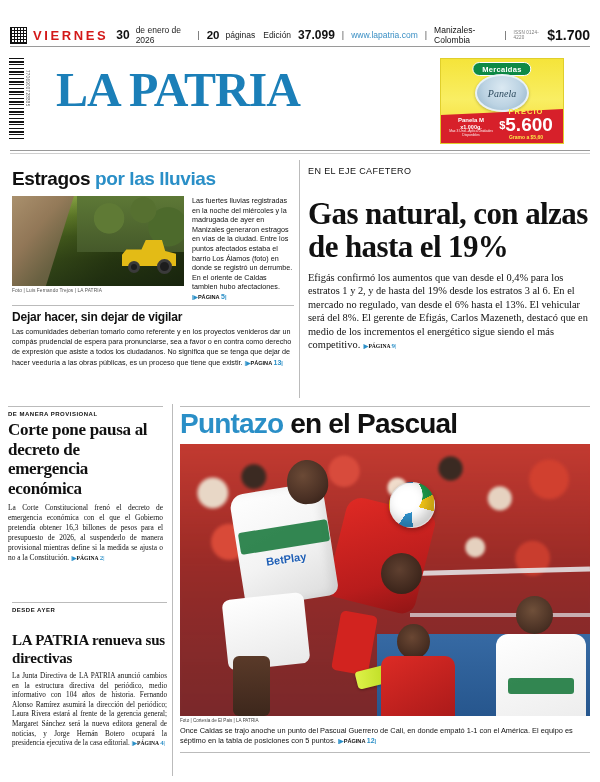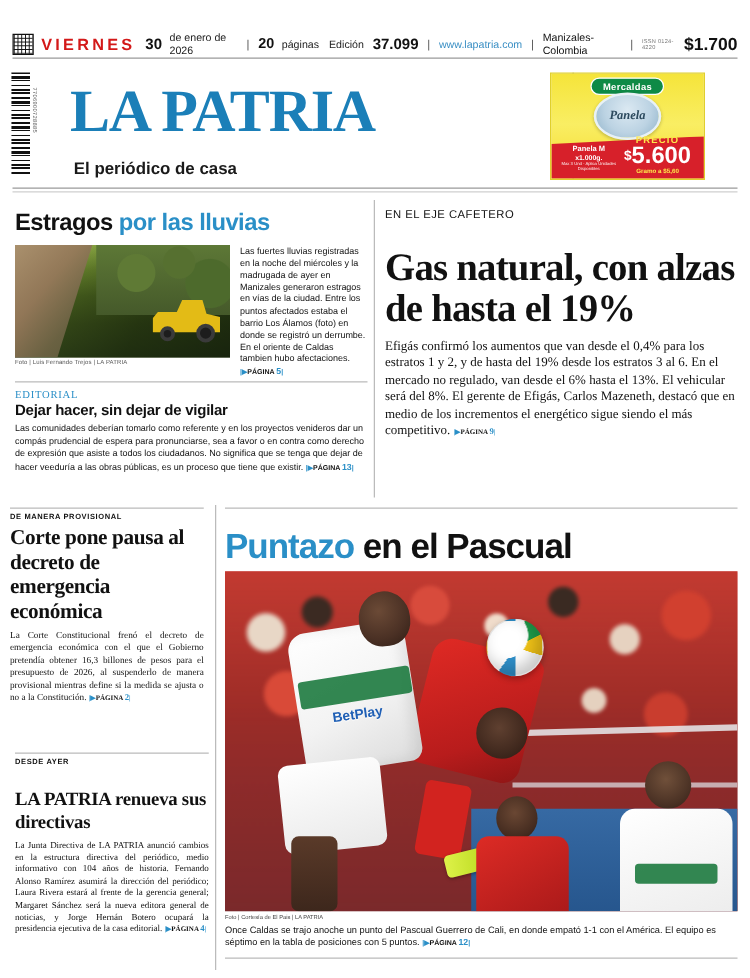--- a/index.html
+++ b/index.html
@@ -122,21 +122,21 @@
   .ad-prod {
     position:absolute; left:50%; top:15px; transform:translateX(-50%);
     width:54px; height:38px; border-radius:50%;
     background: radial-gradient(circle at 50% 35%, #dbe9f2 0%, #bcd3e3 55%, #8fb2c9 100%);
     border:2px solid #e8f1f6;
     box-shadow:0 1px 3px rgba(0,0,0,.25);
   }
   .ad-prod-label {
     position:absolute; left:50%; top:50%; transform:translate(-50%,-50%);
     font-family:"Liberation Serif",serif; font-style:italic;
-    font-size:10px; color:#2c4a5e;font-weight:bold;
+    font-size:10px; color:#2c4a5e;
   }
   .ad-red {
     position:absolute; left:0; bottom:0; width:124px; height:34px;
     background:#d7202a;
     clip-path: polygon(0 18%, 100% 0, 100% 100%, 0 100%);
   }
   .ad-left-txt {
     position:absolute; left:6px; bottom:5px; width:48px;
     color:#fff; text-align:center; line-height:1.15;
   }
@@ -307,21 +307,21 @@
   }
 
   
   .puntazo {
     position:absolute; left:180px; top:406px; width:410px;
   }
   .pz-rule { width:410px; height:1px; background:#bbb; }
   .pz-head {
     font-family:"Liberation Sans", sans-serif; font-weight:bold;
     font-size:28px; line-height:32px; color:#111;
-    letter-spacing:-.8px; margin-top:14px; margin-bottom:4px;
+    letter-spacing:-.8px; margin-top:1px; margin-bottom:4px;
   }
   .pz-head .blue { color:#2a8fc7; }
 
   .photo-soccer {
     width:410px; height:272px; position:relative; overflow:hidden;
     background: linear-gradient(180deg,#c9372f 0%, #a62a25 35%, #8e2a2c 60%, #7c2a2e 100%);
   }
   .ps-crowd {
     position:absolute; inset:0;
     background:
@@ -476,21 +476,20 @@
     <span class="issn">ISSN 0124-4220</span>
     <span class="price">$1.700</span>
   </div>
   <div class="topline"></div>
 
   <div class="barcode"></div>
   <div class="barcode-num">7706900728885</div>
 
   <div class="masthead">
     <div class="masthead-title">LA PATRIA</div>
-    <div class="masthead-sub">El periódico de casa</div>
   </div>
   <div class="mast-divider"></div>
 
   <div class="adbox">
     <div class="ad-brand">Mercaldas</div>
     <div class="ad-prod">
       <div class="ad-prod-label">Panela</div>
     </div>
     <div class="ad-red"></div>
     <div class="ad-left-txt">
@@ -525,21 +524,20 @@
         <div class="photo-credit">Foto | Luis Fernando Trejos | LA PATRIA</div>
       </div>
       <div class="estragos-text"><span>Las fuertes lluvias registradas en la noche del miércoles y la madrugada de ayer en Manizales generaron estragos en vías de la ciudad. Entre los puntos afectados estaba el barrio Los Álamos (foto) en donde se registró un derrumbe. En el oriente de Caldas tambien hubo afectaciones.</span>
         <span class="pagetag"><span class="bar">|</span><span class="arrow">▶</span><span>PÁGINA</span> <span class="num">5</span><span class="bar">|</span></span>
       </div>
     </div>
   </div>
 
   <div class="editorial">
     <div class="ed-rule"></div>
-    <div class="ed-kicker">EDITORIAL</div>
     <div class="ed-title">Dejar hacer, sin dejar de vigilar</div>
     <div class="ed-text"><span>Las comunidades deberían tomarlo como referente y en los proyectos venideros dar un compás prudencial de espera para pronunciarse, sea a favor o en contra como derecho de expresión que asiste a todos los ciudadanos. No significa que se tenga que dejar de hacer veeduría a las obras públicas, es un proceso que tiene que existir.</span>
       <span class="pagetag"><span class="bar">|</span><span class="arrow">▶</span><span>PÁGINA</span> <span class="num">13</span><span class="bar">|</span></span>
     </div>
   </div>
 
   <div class="gas">
     <div class="gas-kicker">EN EL EJE CAFETERO</div>
     <div class="gas-head">Gas natural, con alzas de hasta el 19%</div>
     <div class="gas-text"><span>Efigás confirmó los aumentos que van desde el 0,4% para los estratos 1 y 2, y de hasta del 19% desde los estratos 3 al 6. En el mercado no regulado, van desde el 6% hasta el 13%. El vehicular será del 8%. El gerente de Efigás, Carlos Mazeneth, destacó que en medio de los incrementos el energético sigue siendo el más competitivo.</span>

